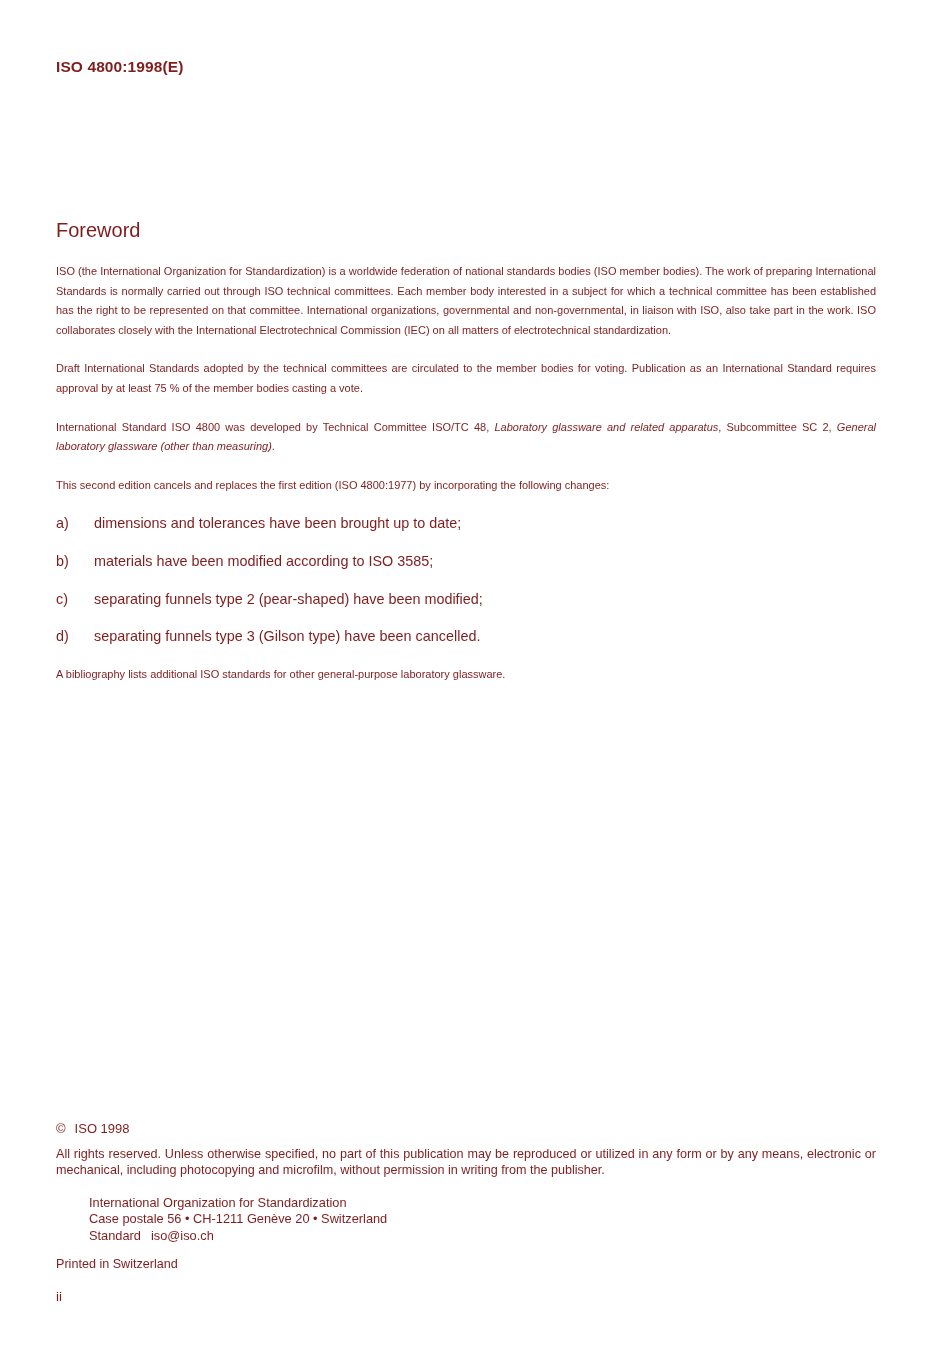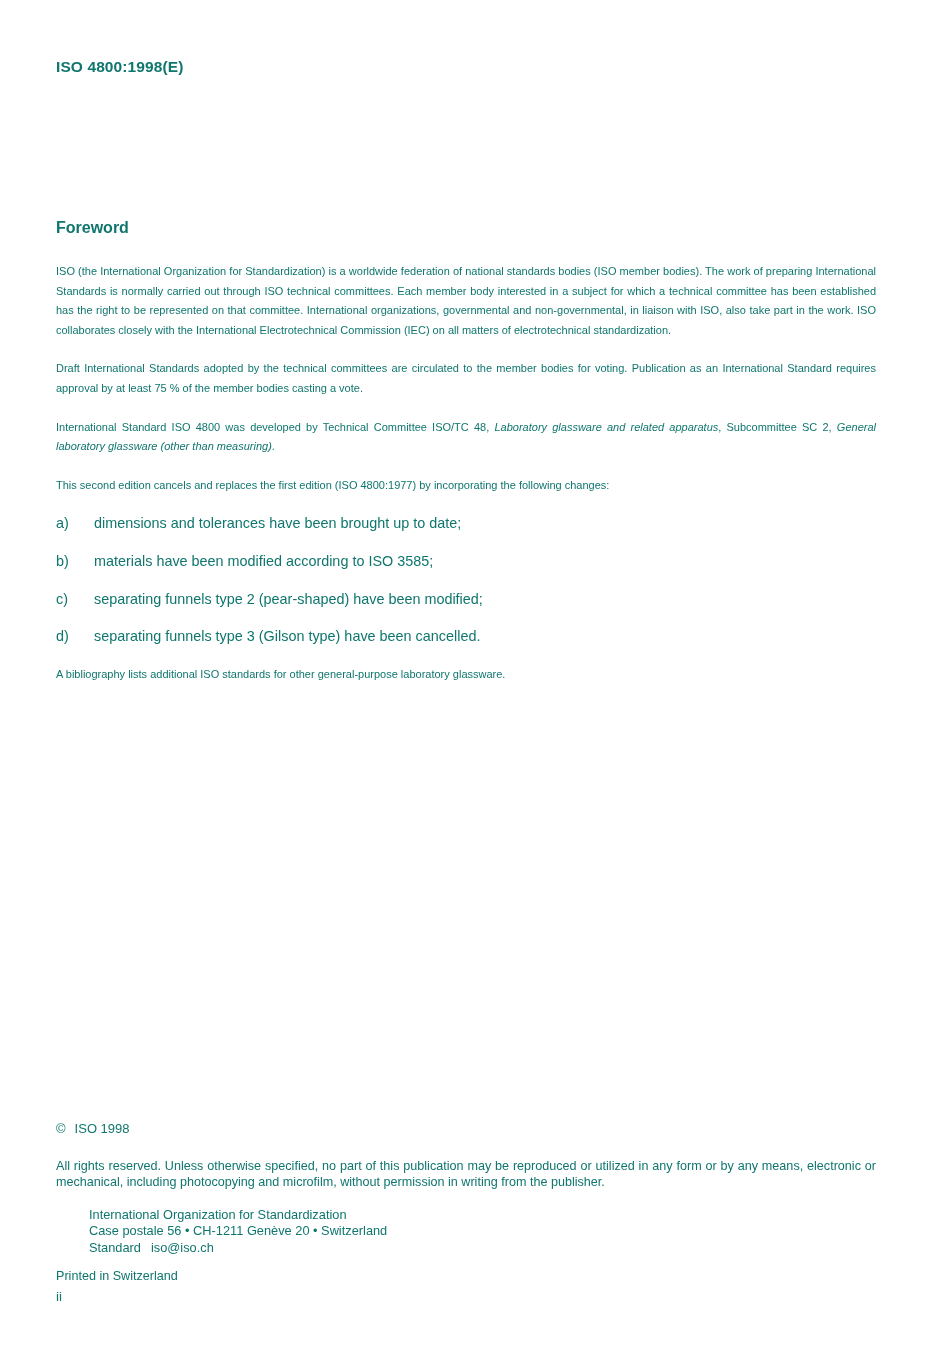--- a/index.html
+++ b/index.html
@@ -6,37 +6,37 @@
     margin: 0;
     padding: 0;
     background: #ffffff;
   }
   .page {
     position: relative;
     width: 950px;
     height: 1345px;
     background: #ffffff;
     font-family: "Liberation Sans", sans-serif;
-    color: #0f766e;
+    color: #7f1d1d;
     overflow: hidden;
   }
   .doc-header {
     position: absolute;
     left: 56px;
     top: 58px;
     font-size: 15.5px;
     font-weight: bold;
     letter-spacing: 0.1px;
   }
   .foreword-title {
     position: absolute;
     left: 56px;
     top: 219px;
-    font-size: 16px;
-    font-weight: bold;
+    font-size: 20px;
+    font-weight: normal;
   }
   .body-block {
     position: absolute;
     left: 56px;
     top: 262px;
     width: 820px;
   }
   p.para {
     margin: 0 0 19px 0;
     font-size: 11px;
@@ -65,21 +65,21 @@
   }
   .footer {
     position: absolute;
     left: 56px;
     top: 1120px;
     width: 820px;
   }
   .copyright-line {
     font-size: 13px;
     line-height: 17px;
-    margin-bottom: 21px;
+    margin-bottom: 9px;
   }
   .copyright-line .sym {
     margin-right: 9px;
   }
   .rights {
     font-size: 12.6px;
     line-height: 16px;
     text-align: justify;
     margin: 0 0 17px 0;
   }

